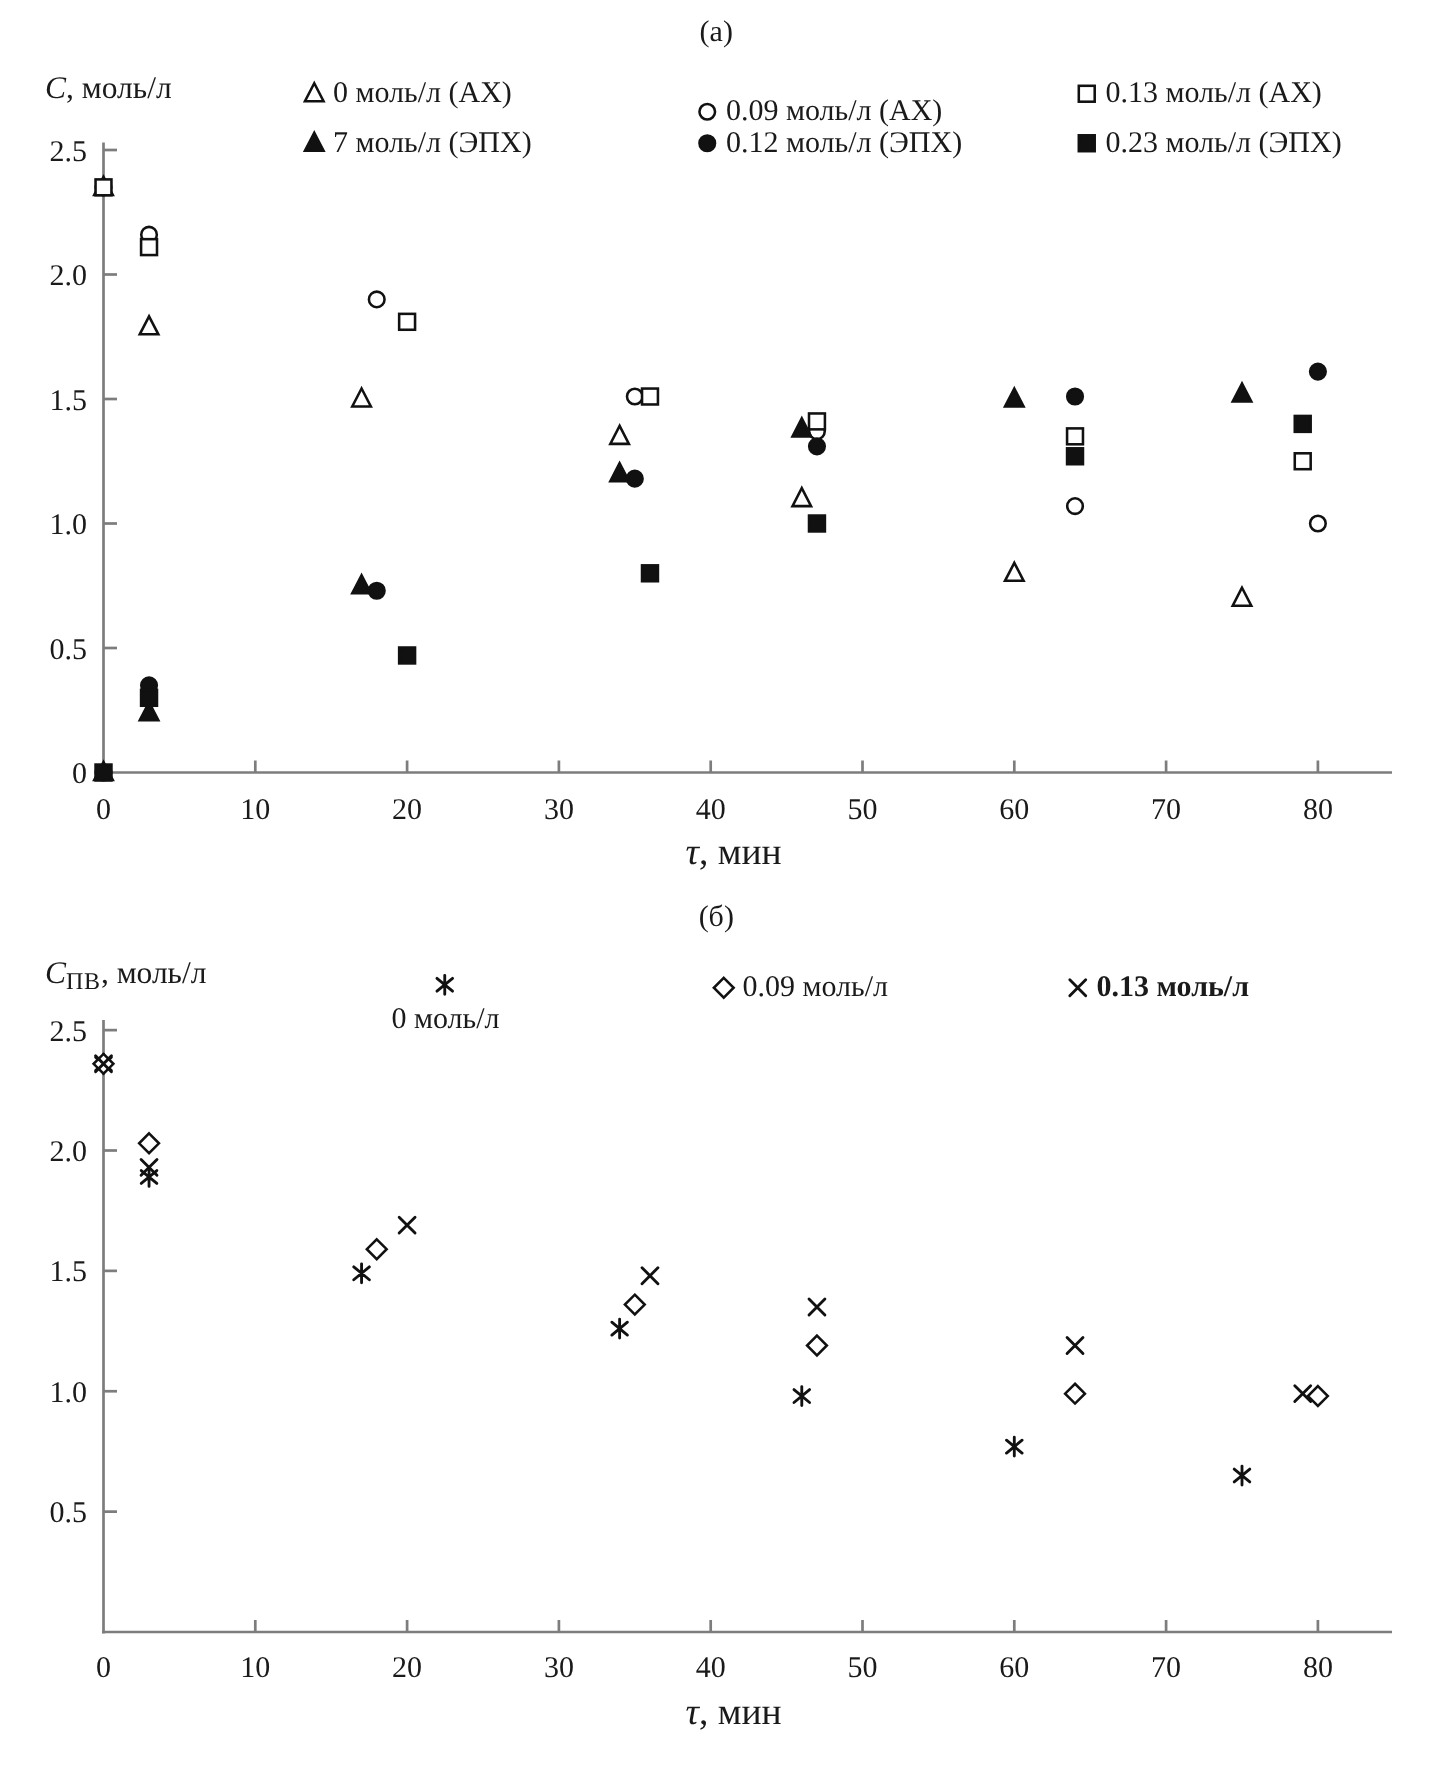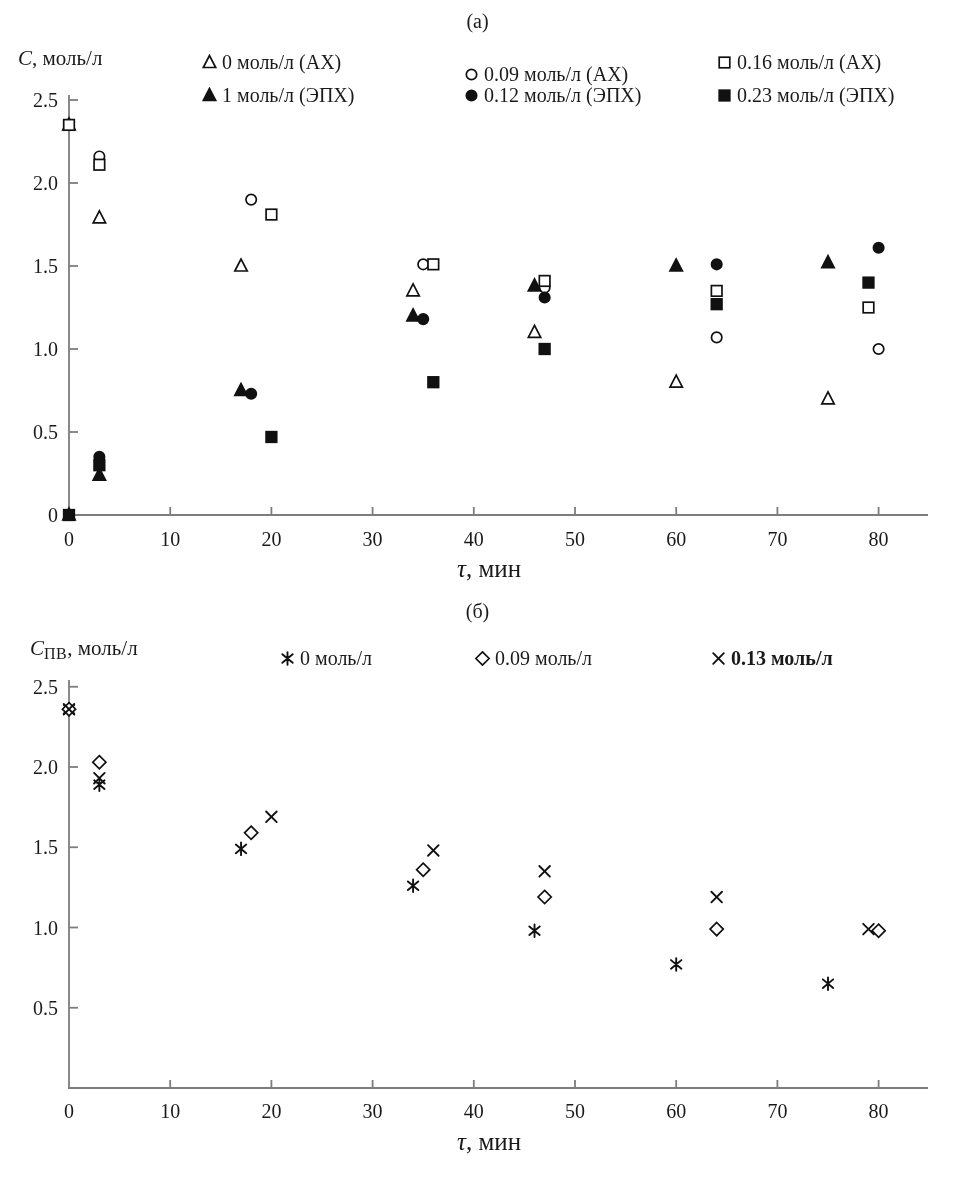--- a/index.html
+++ b/index.html
@@ -176,46 +176,46 @@
           <path d="M428.02 845.1600000000001L438.62 855.76M438.62 845.1600000000001L428.02 855.76" stroke="#111111" stroke-width="1.9" fill="none" stroke-linecap="round"></path>
           <path d="M539.34 866.0250000000001L549.9399999999999 876.625M549.9399999999999 866.0250000000001L539.34 876.625" stroke="#111111" stroke-width="1.9" fill="none" stroke-linecap="round"></path>
           <path d="M711.38 891.705L721.9799999999999 902.305M721.9799999999999 891.705L711.38 902.305" stroke="#111111" stroke-width="1.9" fill="none" stroke-linecap="round"></path>
           <path d="M863.18 923.8050000000001L873.7799999999999 934.405M873.7799999999999 923.8050000000001L863.18 934.405" stroke="#111111" stroke-width="1.9" fill="none" stroke-linecap="round"></path>
         </g>
       </g>
     </svg>
 
   <div class="overlay panel-title" style="top:10px">(а)</div>
 
-  <div class="overlay y-title" style="left:18px; top:46px"><span class="sym">C</span><span>, моль/л</span></div>
+  <div class="overlay y-title" style="left:30px; top:46px"><span class="sym">C</span><span>, моль/л</span></div>
 
   <div class="legend" id="legend-a">
       <div class="legend-entry" style="left: 201px; top: 51px;">
         <svg width="18" height="18">
           <polygon points="8.5,2.5 2.3,14.5 14.7,14.5" stroke="#111111" stroke-width="1.7" fill="#ffffff"></polygon>
         </svg>
         <span>0 моль/л (АХ)</span>
       </div>
       <div class="legend-entry" style="left: 463px; top: 63px;">
         <svg width="18" height="18">
           <circle cx="8.5" cy="9.5" r="5.2" stroke="#111111" stroke-width="1.7" fill="#ffffff"></circle>
         </svg>
         <span>0.09 моль/л (АХ)</span>
       </div>
       <div class="legend-entry" style="left: 716px; top: 51px;">
         <svg width="18" height="18">
           <rect x="3.2" y="4.2" width="10.6" height="10.6" stroke="#111111" stroke-width="1.7" fill="#ffffff"></rect>
         </svg>
-        <span>0.16 моль/л (АХ)</span>
+        <span>0.13 моль/л (АХ)</span>
       </div>
       <div class="legend-entry" style="left: 201px; top: 84px;">
         <svg width="18" height="18">
           <polygon points="8.5,2.5 2.3,14.5 14.7,14.5" stroke="#111111" stroke-width="1.7" fill="#111111"></polygon>
         </svg>
-        <span>1 моль/л (ЭПХ)</span>
+        <span>7 моль/л (ЭПХ)</span>
       </div>
       <div class="legend-entry" style="left: 463px; top: 84px;">
         <svg width="18" height="18">
           <circle cx="8.5" cy="9.5" r="5.2" stroke="#111111" stroke-width="1.7" fill="#111111"></circle>
         </svg>
         <span>0.12 моль/л (ЭПХ)</span>
       </div>
       <div class="legend-entry" style="left: 716px; top: 84px;">
         <svg width="18" height="18">
           <rect x="3.2" y="4.2" width="10.6" height="10.6" stroke="#111111" stroke-width="1.7" fill="#111111"></rect>
@@ -224,21 +224,21 @@
       </div>
     </div>
 
   <div class="overlay x-title" style="left:389px; top:555px"><span class="sym">τ</span><span>, мин</span></div>
 
   <div class="overlay panel-title" style="top:600px">(б)</div>
 
   <div class="overlay y-title" style="left:30px; top:636px"><span class="sym">C</span><span class="subsc">ПВ</span><span>, моль/л</span></div>
 
   <div class="legend" id="legend-b">
-      <div class="legend-entry" style="left: 279px; top: 647px;">
+      <div class="legend-entry" style="left: 261px; top: 647px; flex-direction: column;">
         <svg width="18" height="18">
           <path d="M8.5 3.2V15.8M3.3 5.2L13.7 13.8M3.3 13.8L13.7 5.2" stroke="#111111" stroke-width="1.9" fill="none" stroke-linecap="round"></path>
         </svg>
         <span>0 моль/л</span>
       </div>
       <div class="legend-entry" style="left: 474px; top: 647px;">
         <svg width="18" height="18">
           <polygon points="8.5,2.9000000000000004 15.1,9.5 8.5,16.1 1.9000000000000004,9.5" stroke="#111111" stroke-width="1.7" fill="#ffffff"></polygon>
         </svg>
         <span>0.09 моль/л</span>

